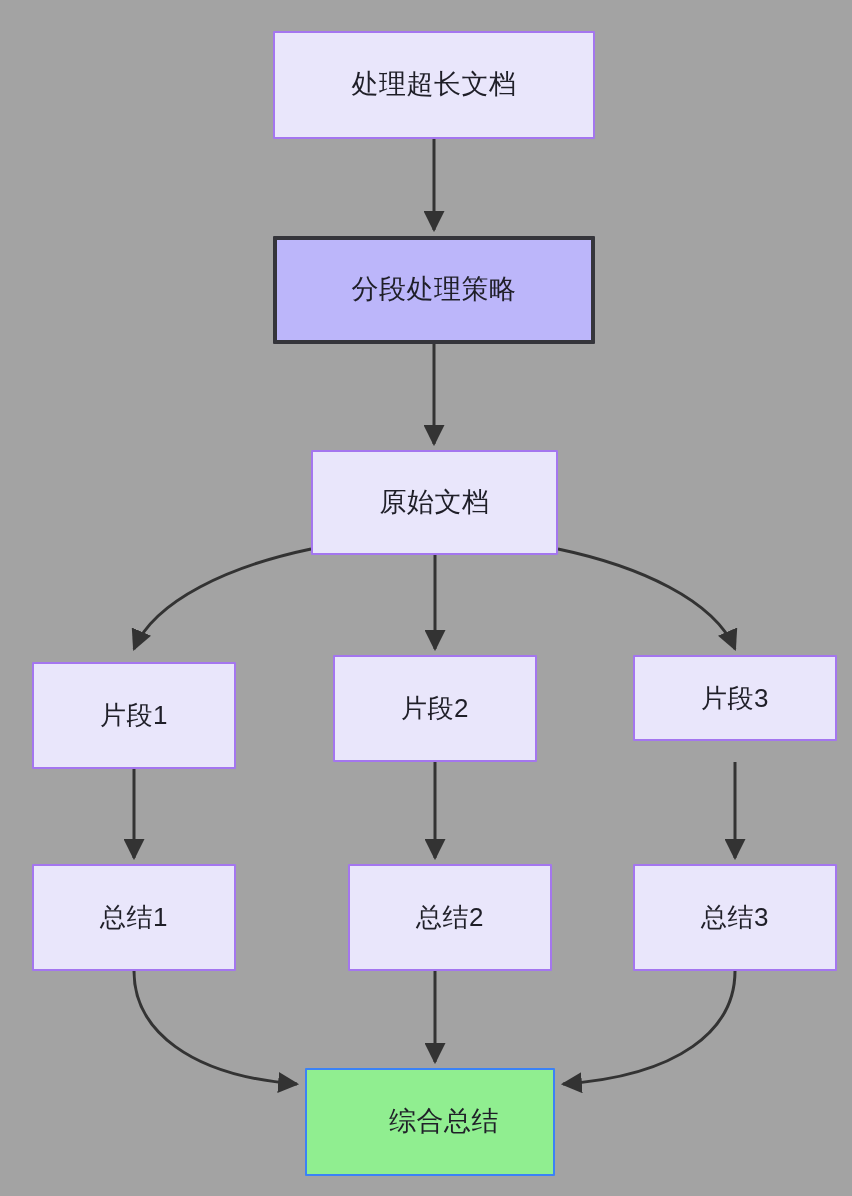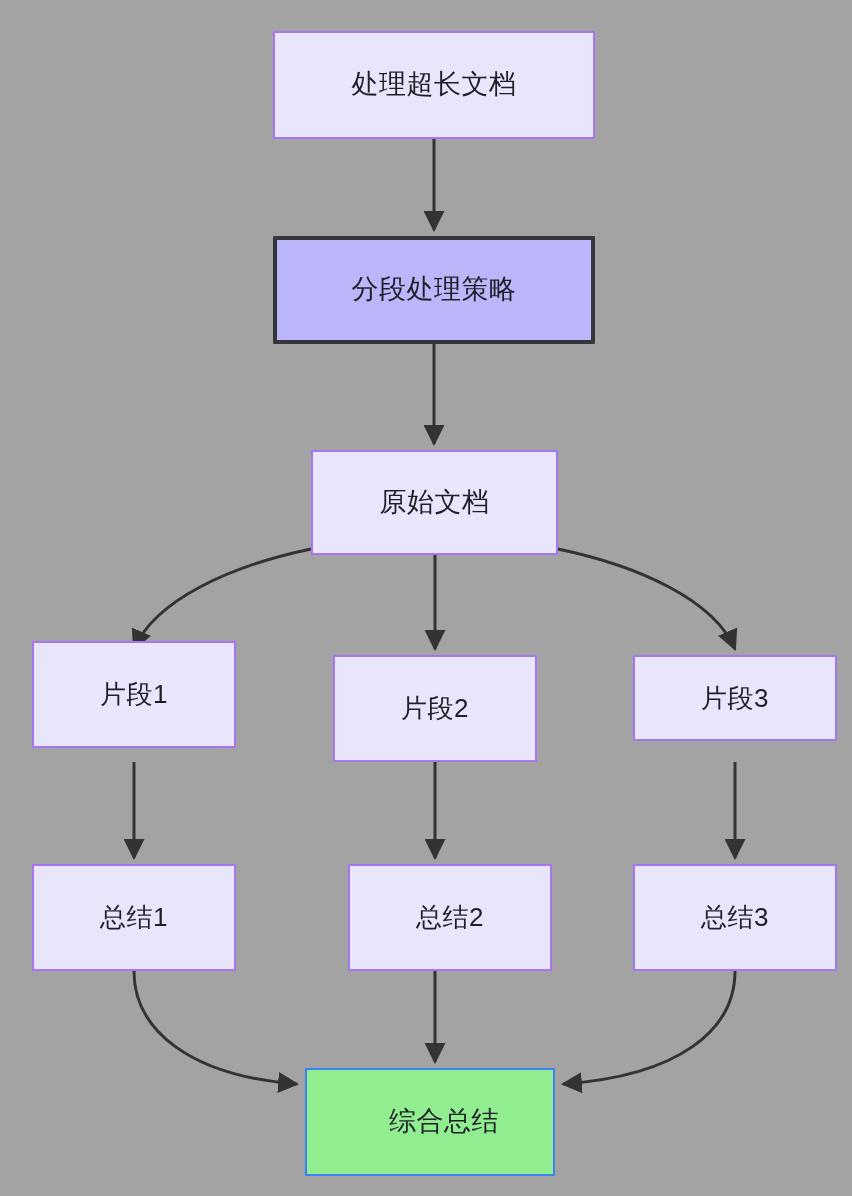--- a/index.html
+++ b/index.html
@@ -101,21 +101,21 @@
   </div>
 
   <div class="node node-highlight" style="left:273px; top:236px; width:322px; height:108px;">
     <span>分段处理策略</span>
   </div>
 
   <div class="node node-default" style="left:311px; top:450px; width:247px; height:105px;">
     <span>原始文档</span>
   </div>
 
-  <div class="node node-default node-small" style="left:32px; top:641px; width:204px; height:107px;">
+  <div class="node node-default node-small" style="left:32px; top:662px; width:204px; height:107px;">
     <span>片段1</span>
   </div>
 
   <div class="node node-default node-small" style="left:333px; top:655px; width:204px; height:107px;text-align:right;">
     <span>片段2</span>
   </div>
 
   <div class="node node-default node-small" style="left:633px; top:655px; width:204px; height:86px;">
     <span>片段3</span>
   </div>

